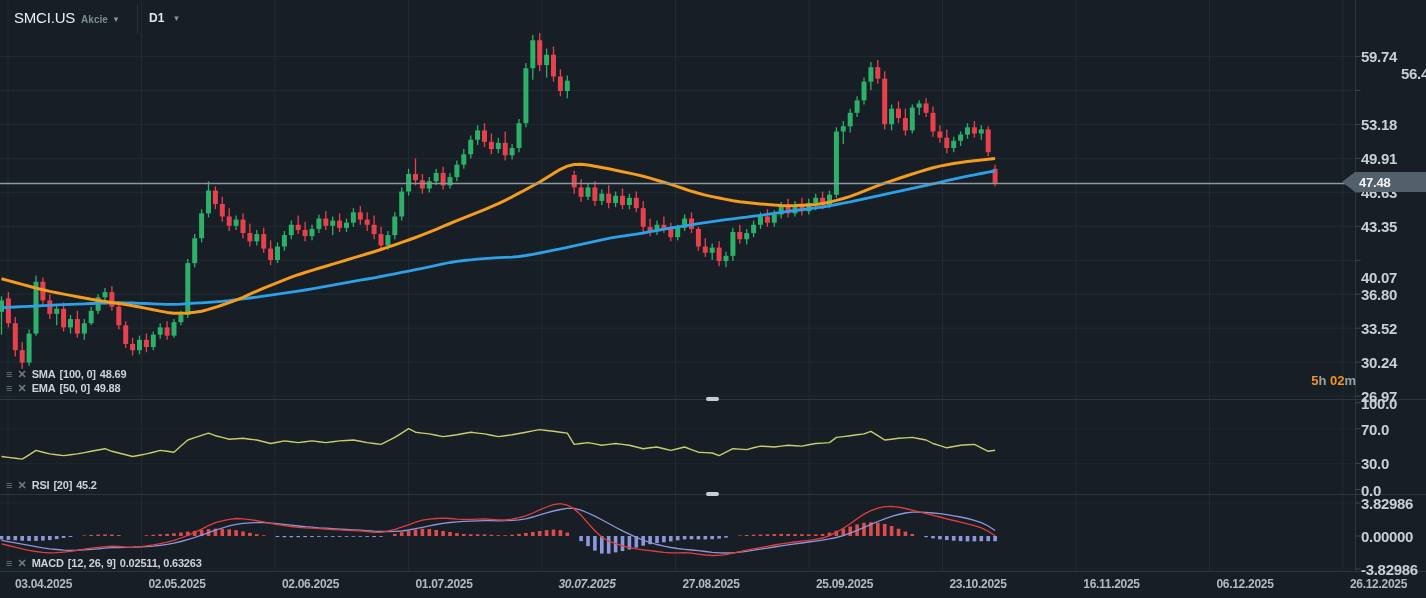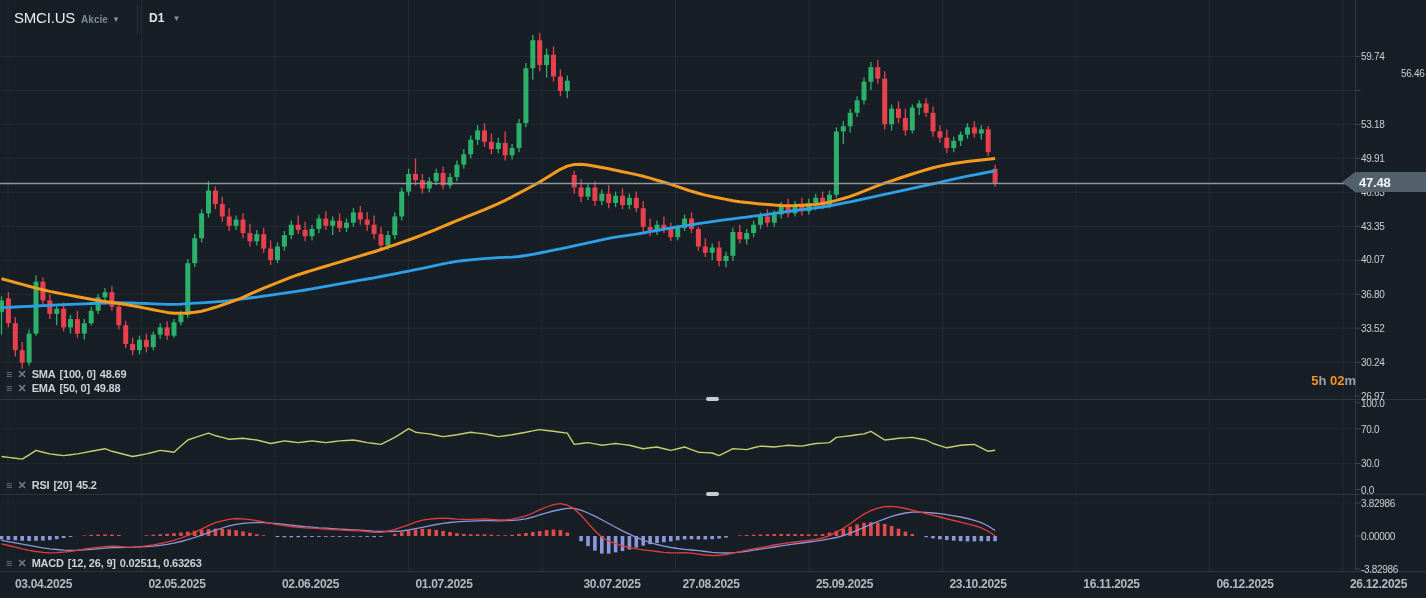--- a/index.html
+++ b/index.html
@@ -21,21 +21,21 @@
   .lgnd .txt span{margin-right:4px;}
   #lgnd-sma{left:6px;top:368px;}
   #lgnd-ema{left:6px;top:382px;}
   #lgnd-rsi{left:6px;top:479px;}
   #lgnd-macd{left:6px;top:557px;}
   
   #countdown{position:absolute;top:373px;left:1356px;transform:translateX(-100%);
              font-size:13px;font-weight:bold;z-index:25;white-space:nowrap;}
   #countdown .unit{color:#97a1ab;}
   
-  .axlbl{position:absolute;left:1361px;color:#c9d0d5;font-size:10px;font-weight:normal;
+  .axlbl{position:absolute;left:1361px;color:#c9d0d5;font-size:15px;font-weight:bold;
          letter-spacing:-0.3px;white-space:nowrap;transform:translateY(-50%);z-index:10;}
   .dtlbl{position:absolute;top:577px;transform:translateX(-50%);color:#b2bac0;font-size:12px;
          font-weight:bold;letter-spacing:-0.3px;white-space:nowrap;z-index:10;}
   
   #price-tag{position:absolute;left:1342px;top:172px;width:84px;height:20px;
              background:#52606b;display:flex;align-items:center;padding-left:17px;box-sizing:border-box;
              clip-path:polygon(0 50%,13px 0,100% 0,100% 100%,13px 100%);z-index:20;}
   #price-tag span{font-size:13px;font-weight:bold;color:#f2f5f7;letter-spacing:-0.2px;}
   
   .handle{position:absolute;left:706px;width:13px;height:4px;border-radius:2px;background:#c6cdd3;z-index:26;cursor:row-resize;}
@@ -563,21 +563,21 @@
 
   <div id="countdown"><span class="num" style="color: rgb(247, 148, 29);">5</span><span class="unit">h</span><span class="unit">&nbsp;</span><span class="num" style="color: rgb(247, 148, 29);">02</span><span class="unit">m</span></div>
 
   <div id="price-axis">
       <div class="axlbl" style="top: 56.4128px;">59.74</div>
       <div class="axlbl" style="top: 73px; padding-left: 40px;">56.46</div>
       <div class="axlbl" style="top: 124.414px;">53.18</div>
       <div class="axlbl" style="top: 158.311px;">49.91</div>
       <div class="axlbl" style="top: 192.311px;">46.63</div>
       <div class="axlbl" style="top: 226.312px;">43.35</div>
-      <div class="axlbl" style="top: 259px;">40.07</div>
+      <div class="axlbl" style="top: 277px;">40.07</div>
       <div class="axlbl" style="top: 294.209px;">36.80</div>
       <div class="axlbl" style="top: 328.209px;">33.52</div>
       <div class="axlbl" style="top: 362.21px;">30.24</div>
       <div class="axlbl" style="top: 396.107px;">26.97</div>
     </div>
   <div id="rsi-axis">
       <div class="axlbl" style="top: 402.7px;">100.0</div>
       <div class="axlbl" style="top: 428.74px;">70.0</div>
       <div class="axlbl" style="top: 463.46px;">30.0</div>
       <div class="axlbl" style="top: 489.5px;">0.0</div>
@@ -585,21 +585,21 @@
   <div id="macd-axis">
       <div class="axlbl" style="top: 503.002px;">3.82986</div>
       <div class="axlbl" style="top: 536px;">0.00000</div>
       <div class="axlbl" style="top: 568.998px;">-3.82986</div>
     </div>
   <div id="time-axis">
       <div class="dtlbl" style="left: 43.5px; text-align: center;">03.04.2025</div>
       <div class="dtlbl" style="left: 177px;">02.05.2025</div>
       <div class="dtlbl" style="left: 310.5px;">02.06.2025</div>
       <div class="dtlbl" style="left: 444px;">01.07.2025</div>
-      <div class="dtlbl" style="left: 612px;">30.07.2025</div>
+      <div class="dtlbl" style="left: 587px; font-style: italic;">30.07.2025</div>
       <div class="dtlbl" style="left: 711px;">27.08.2025</div>
       <div class="dtlbl" style="left: 844.5px;">25.09.2025</div>
       <div class="dtlbl" style="left: 978px;">23.10.2025</div>
       <div class="dtlbl" style="left: 1111.5px;">16.11.2025</div>
       <div class="dtlbl" style="left: 1245px;">06.12.2025</div>
       <div class="dtlbl" style="left: 1378.5px;">26.12.2025</div>
     </div>
 
   <div id="price-tag" style="background: rgb(82, 96, 107);">
     <span>47.48</span>

